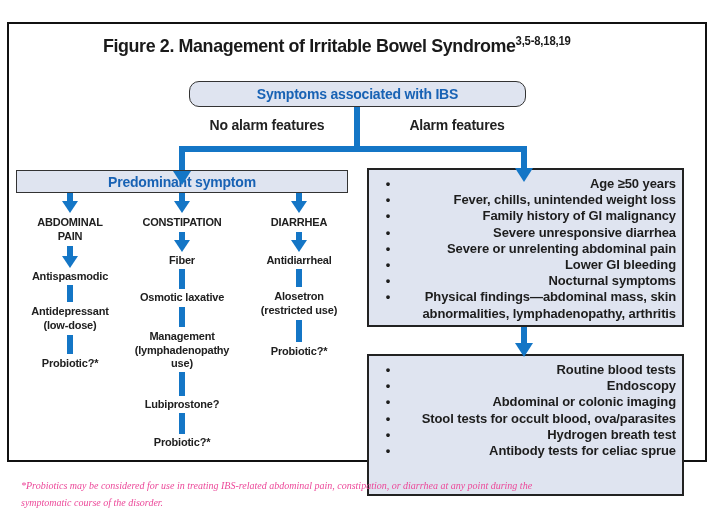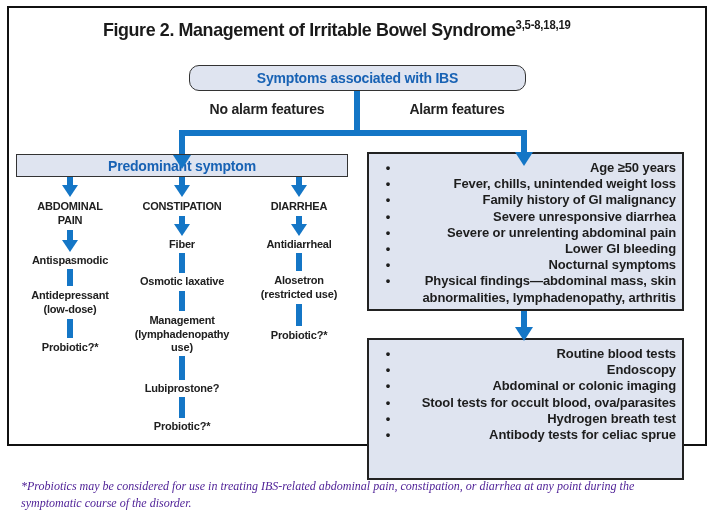--- a/index.html
+++ b/index.html
@@ -1,18 +1,18 @@
 <!DOCTYPE html>
 <html><head>
 <meta charset="utf-8">
 <style>
   * { margin:0; padding:0; box-sizing:border-box; }
   html,body { background:#ffffff; }
   body { width:714px; height:526px; position:relative; font-family:"Liberation Sans", sans-serif; }
-  .frame { position:absolute; left:7px; top:6px; width:700px; height:440px; border:2px solid #111; background:#fff; }
+  .frame { position:absolute; left:7px; top:22px; width:700px; height:440px; border:2px solid #111; background:#fff; }
 
   .fig-title { position:absolute; left:0; top:10px; width:100%; text-align:center; padding-right:40px;
     font-size:19px; font-weight:bold; color:#1a1a1a; letter-spacing:-0.4px; }
   .fig-title .inner { display:inline-block; transform:scaleX(0.94); transform-origin:center; }
   .fig-title sup { font-size:12px; vertical-align:super; letter-spacing:-0.2px; }
 
   .node-box { position:absolute; background:#dfe4f0; border:1px solid #333;
     display:flex; align-items:center; justify-content:center;
     font-weight:bold; color:#1862b4; font-size:14px; letter-spacing:-0.2px; }
 
@@ -27,21 +27,21 @@
   .col-text { position:absolute; text-align:center; font-weight:bold; color:#202020;
     font-size:11px; line-height:13.5px; letter-spacing:-0.2px; }
 
   .list-box { position:absolute; background:#dfe4f0; border:2px solid #222; padding:6px 6px 4px 9px; }
   .list-box .box-title { text-align:center; color:#1862b4; font-weight:bold; font-size:14px; line-height:15px; letter-spacing:-0.2px; margin-bottom:6px; }
   .brow { display:flex; font-size:13px; font-weight:bold; color:#1d1d1d; line-height:16.2px; letter-spacing:-0.1px; }
   .brow .dot { width:20px; text-align:center; flex:0 0 20px; }
   .brow .txt { flex:1;text-align:right; }
 
   .footnote { position:absolute; left:21px; top:478px; width:672px;
-    font-family:"Liberation Serif", serif; font-style:italic; font-size:12px; line-height:16.5px; color:#4c1d95; }
+    font-family:"Liberation Serif", serif; font-style:italic; font-size:10px; line-height:16.5px; color:#ec4899; }
 </style>
 </head>
 <body>
 
 <div class="frame">
 
   <div class="fig-title">
     <span class="inner"><span>Figure 2. Management of Irritable Bowel Syndrome</span><sup>3,5-8,18,19</sup></span>
   </div>
 

